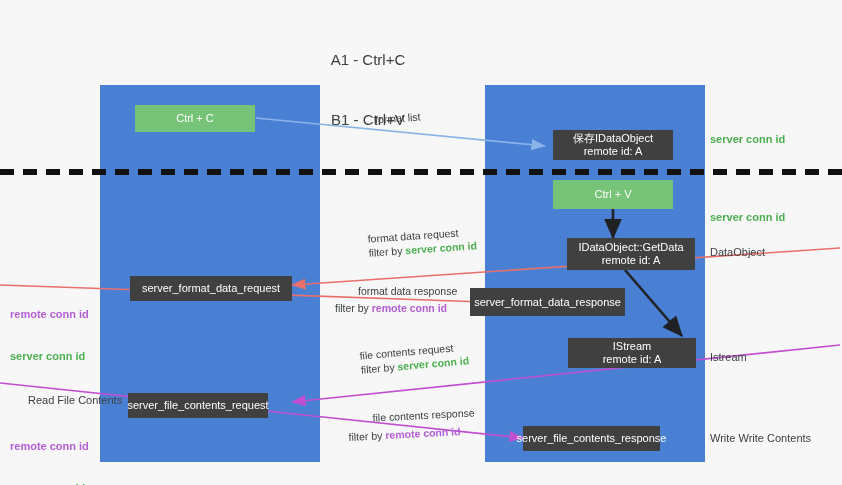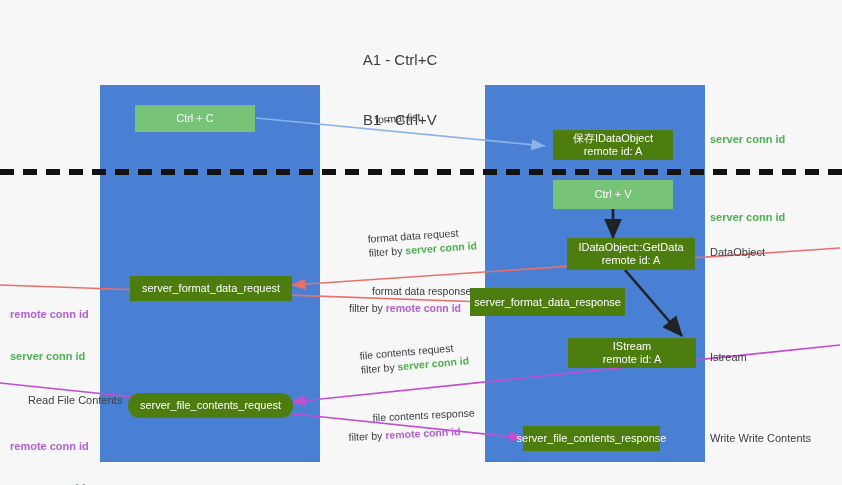--- a/index.html
+++ b/index.html
@@ -23,21 +23,20 @@
 
   
   #title {
     left: 0; top: 10px;
     width: 736px;
     text-align: center;
     font-size: 15px;
     color: #3c4043;
     line-height: 20px;
     white-space: pre;
-    margin-left: 32px;
   }
 
   
   .lane-head {
     font-size: 11px;
     color: #3c4043;
     text-align: center;
     line-height: 13px;
     white-space: pre;
   }
@@ -62,21 +61,21 @@
     align-items: center;
     justify-content: center;
     color: #ffffff;
     font-size: 11px;
     line-height: 13px;
     text-align: center;
     white-space: pre;
     padding: 2px 4px;
   }
   .box.green { background: #77c479; }
-  .box.orange { background: #4d7c0f; }
+  .box.orange { background: #404040; }
 
   
   #arrows {
     left: 0; top: 0;
     width: 842px; height: 485px;
     pointer-events: none;
   }
 
   
   #divider {
@@ -162,21 +161,21 @@
   </svg>
 
   <div class="abs box green" style="left:135px; top:105px; width:120px; height:27px;">
     <div>Ctrl + C</div>
   </div>
 
   <div class="abs box orange" style="left:130px; top:276px; width:162px; height:25px;">
     <div>server_format_data_request</div>
   </div>
 
-  <div class="abs box orange" style="left:128px; top:393px; width:165px; height:25px;border-radius:12px;">
+  <div class="abs box orange" style="left:128px; top:393px; width:140px; height:25px;">
     <div>server_file_contents_request</div>
   </div>
 
   <div class="abs box orange" style="left:553px; top:130px; width:120px; height:30px;">
     <div>保存IDataObject</div>
     <div>remote id: A</div>
   </div>
 
   <div class="abs box green" style="left:553px; top:180px; width:120px; height:29px;">
     <div>Ctrl + V</div>
@@ -204,21 +203,21 @@
     <span>format list</span>
   </div>
 
   <div class="abs flow-label" style="left:368px; top:228px; transform:rotate(-4deg);">
     <div>format data request</div>
     <div>
       <span>filter by </span><span class="hl-green">server conn id</span>
     </div>
   </div>
 
-  <div class="abs flow-label" style="left:372px; top:284px;">
+  <div class="abs flow-label" style="left:358px; top:284px;">
     <div>format data response</div>
     <div style="margin-left:-23px; margin-top:3px;">
       <span>filter by </span><span class="hl-purple">remote conn id</span>
     </div>
   </div>
 
   <div class="abs flow-label" style="left:360px; top:344px; transform:rotate(-5deg);">
     <div>file contents request</div>
     <div>
       <span>filter by </span><span class="hl-green">server conn id</span>

